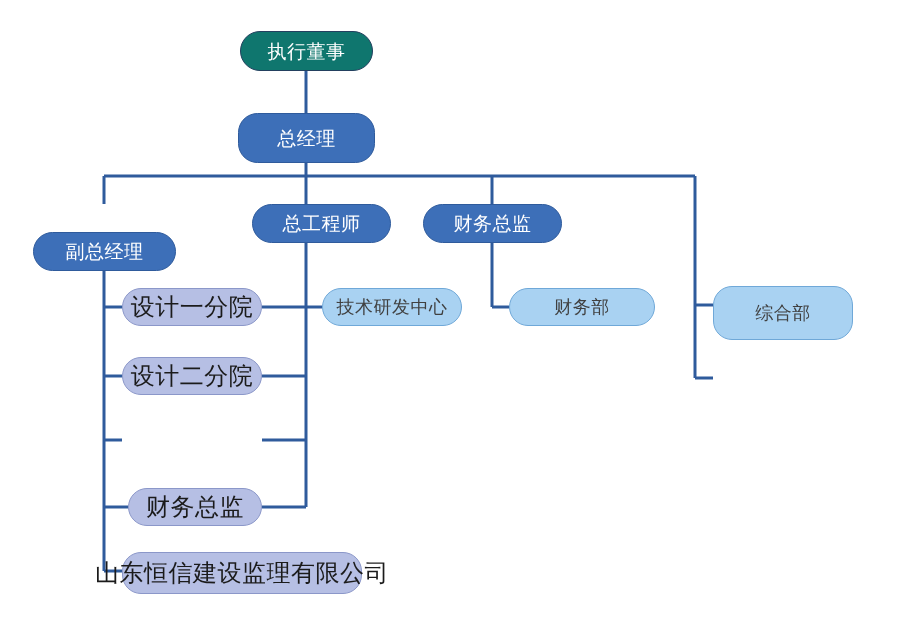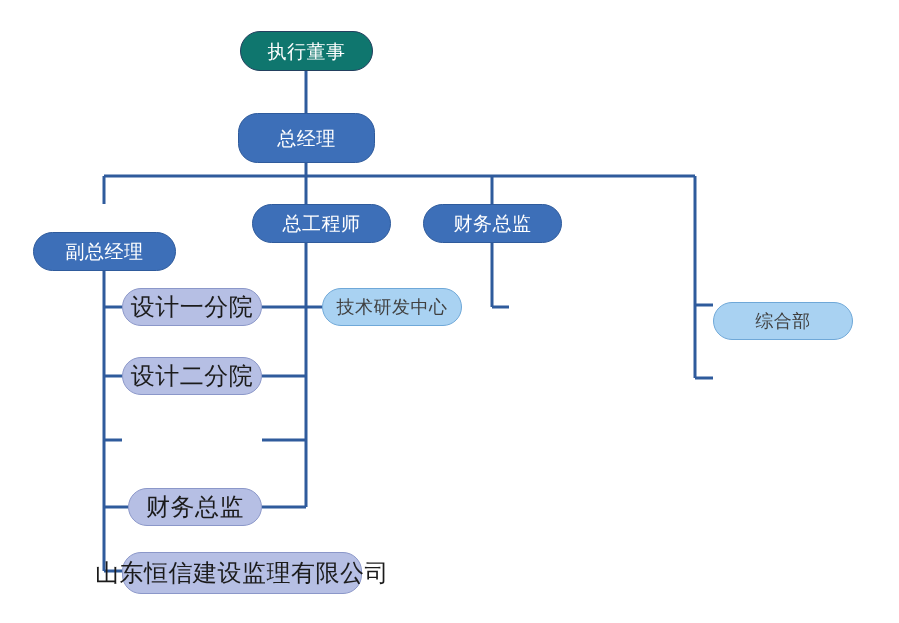--- a/index.html
+++ b/index.html
@@ -147,19 +147,22 @@
   </div>
 
   <div class="node tone-lilac" style="left:122px; top:552px; width:240px; height:42px; border-radius:19px;">
     <span class="node-label">山东恒信建设监理有限公司</span>
   </div>
 
   <div class="node tone-light" style="left:322px; top:288px; width:140px; height:38px; border-radius:19px;">
     <span class="node-label">技术研发中心</span>
   </div>
 
+  <div class="node tone-light" style="left:509px; top:288px; width:146px; height:38px; border-radius:19px;">
+    <span class="node-label">财务部</span>
+  </div>
 
-  <div class="node tone-light" style="left:713px; top:302px; width:140px; height:38px; border-radius:19px;">
+  <div class="node tone-light" style="left:713px; top:286px; width:140px; height:54px; border-radius:19px;">
     <span class="node-label">综合部</span>
   </div>
 
 
 </div>
 
 </body></html>

